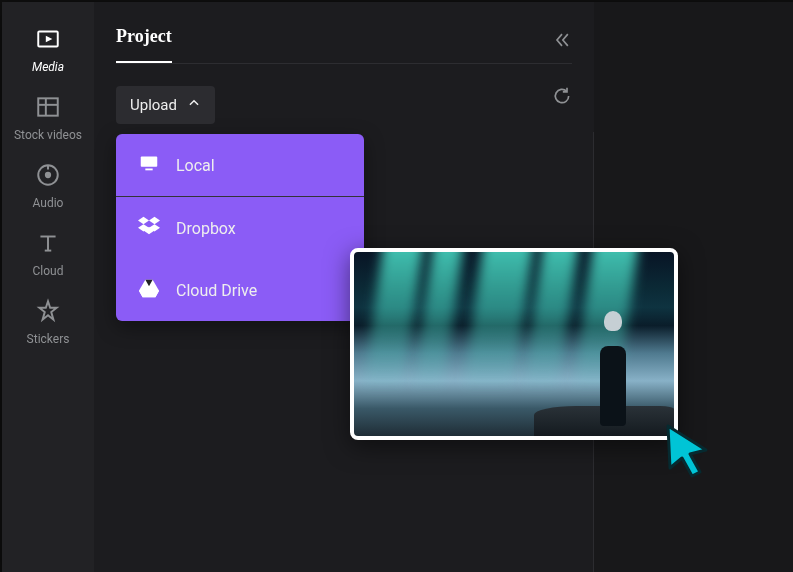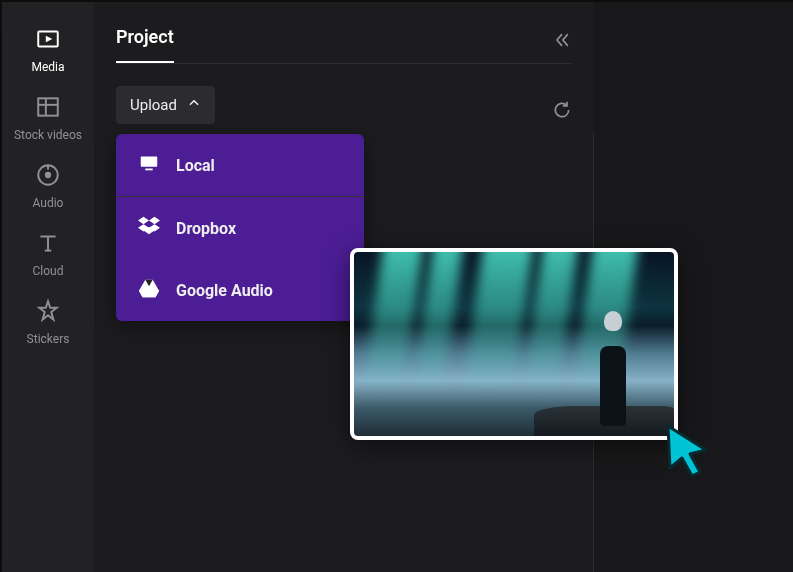--- a/index.html
+++ b/index.html
@@ -40,20 +40,21 @@
     .sidebar-item {
       display: flex;
       flex-direction: column;
       align-items: center;
       gap: 4px;
       cursor: pointer;
       color: #8f9194;
     }
     .sidebar-item.active {
       color: #ffffff;
+      font-style: italic;
     }
     .sidebar-item .icon svg {
       width: 26px;
       height: 26px;
     }
     .sidebar-item .label {
       font-size: 12px;
     }
     .sidebar-item:not(.active) .icon svg {
       stroke: #8f9194;
@@ -79,35 +80,36 @@
       gap: 20px;
       border-bottom: 1px solid #2d2d31;
       position: relative;
     }
     .tab {
       font-size: 18px;
       font-weight: 600;
       color: #7d7f82;
       padding: 6px 0 14px 0;
       cursor: pointer;
+      font-family: Liberation Serif, serif;
     }
     .tab.active {
       color: #ffffff;
       border-bottom: 2px solid #ffffff;
     }
     .collapse {
       margin-left: auto;
       color: #8f9194;
       cursor: pointer;
     }
     .collapse svg { width: 20px; height: 20px; }
     .action-row {
       margin-top: 22px;
       display: flex;
-      align-items: flex-end;
+      align-items: flex-start;
       gap: 10px;
     }
     .upload-btn {
       background: #2c2c30;
       color: #eeeeee;
       border: none;
       font-size: 15px;
       padding: 10px 14px;
       border-radius: 4px;
       display: inline-flex;
@@ -119,25 +121,24 @@
     .refresh {
       margin-left: auto;
       color: #8f9194;
       cursor: pointer;
     }
     .refresh svg { width: 20px; height: 20px; }
     
     .dropdown {
       margin-top: 10px;
       width: 248px;
-      background: #4c1d95;
+      background: #8b5cf6;
       border-radius: 6px;
       overflow: hidden;
       box-shadow: 0 6px 20px rgba(0,0,0,0.4);
-      font-weight: bold;
     }
     .dd-item {
       display: flex;
       align-items: center;
       gap: 16px;
       padding: 18px 22px;
       color: #eeeeee;
       font-size: 16px;
       cursor: pointer;
     }
@@ -330,21 +331,21 @@
         <span>Dropbox</span>
       </div>
       <div class="dd-item">
         <span>
           <svg viewBox="0 0 24 24" fill="#ffffff">
             <polygon points="8,3 16,3 23,15 19,22 5,22 1,15"></polygon>
             <polygon points="8,3 16,3 12,10" fill="#232326"></polygon>
             <polygon points="1,15 23,15 19,22 5,22" fill="#ffffff"></polygon>
           </svg>
         </span>
-        <span>Google Audio</span>
+        <span>Cloud Drive</span>
       </div>
     </div>
 
     <div class="divider-right"></div>
   </div>
 
   <div class="right-canvas"></div>
 
   <div class="preview">
     <div class="aurora">

